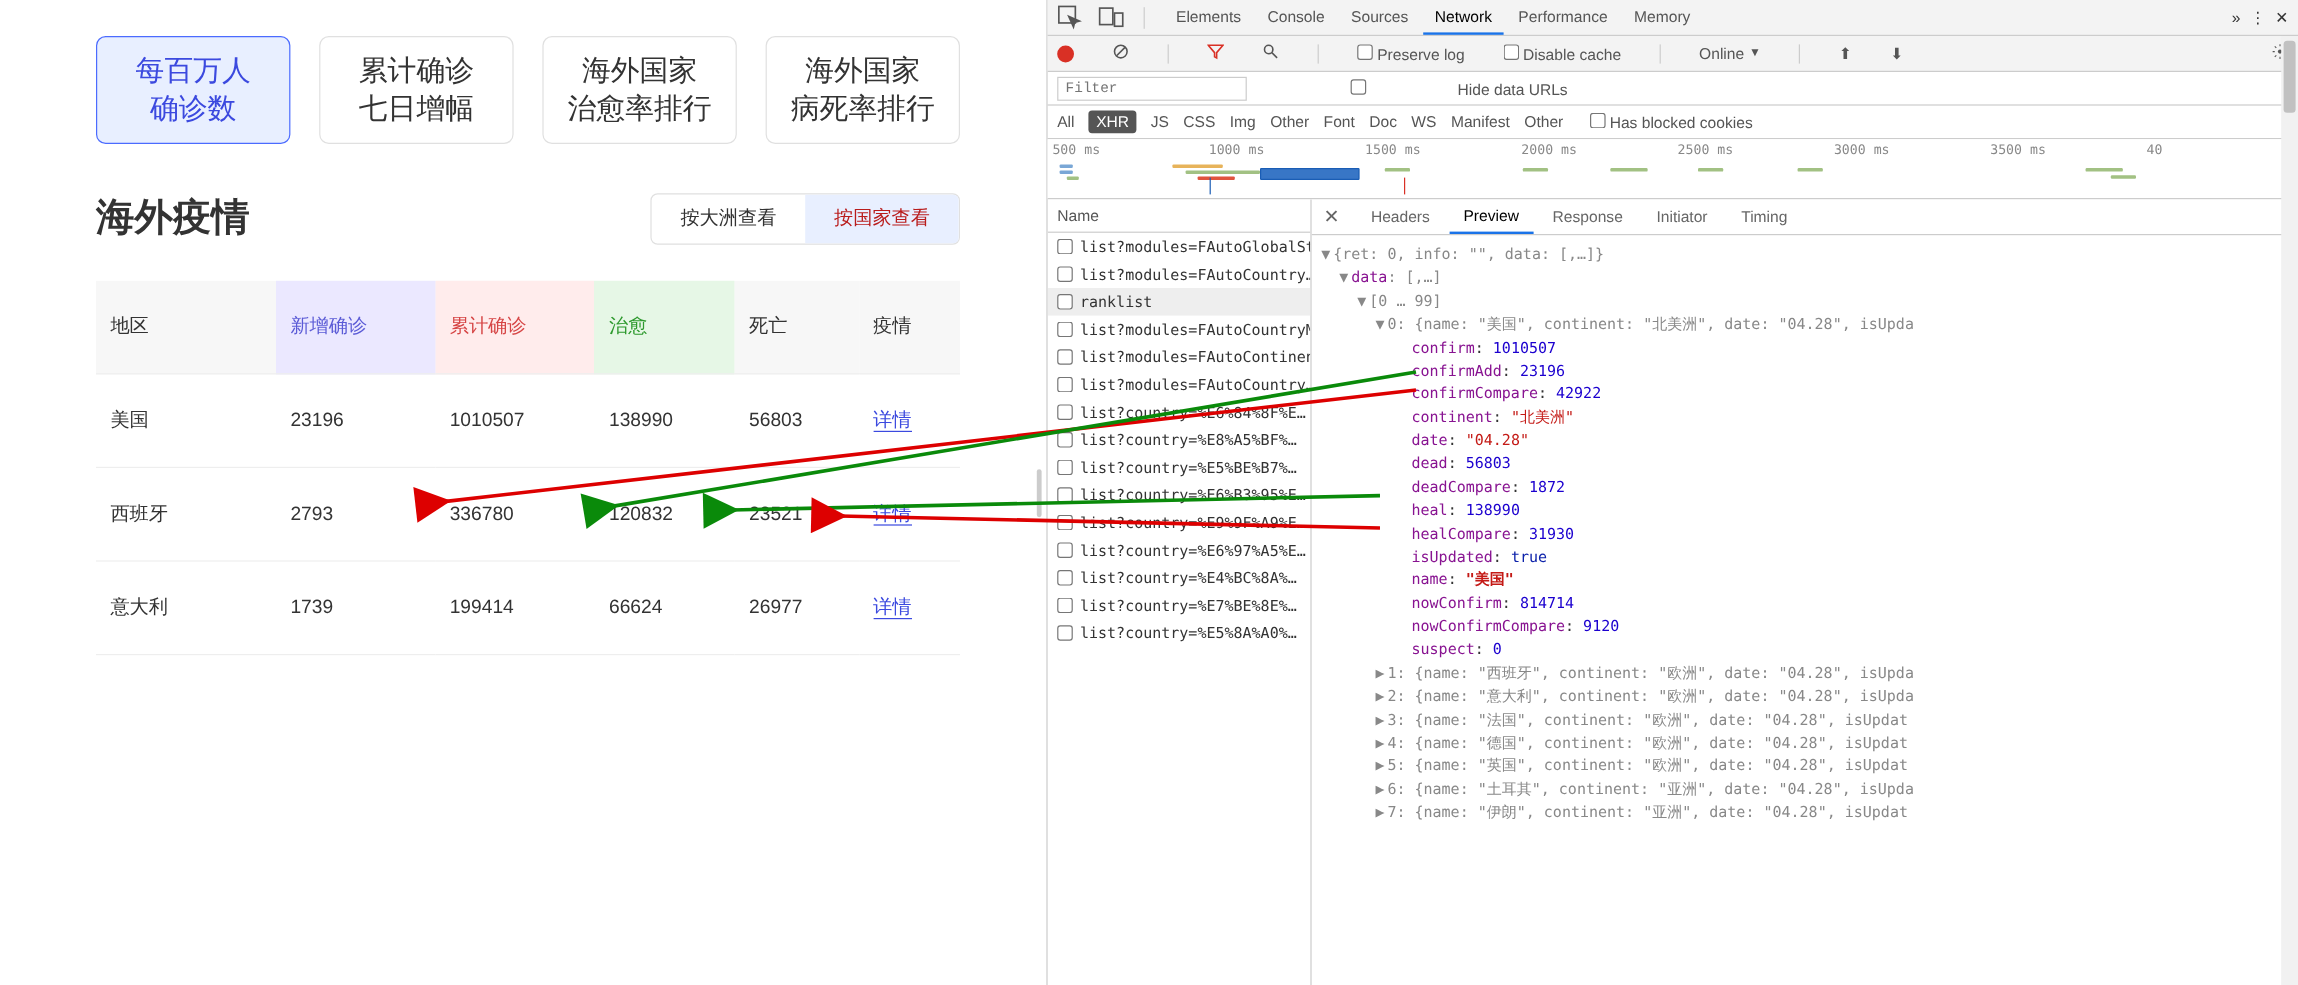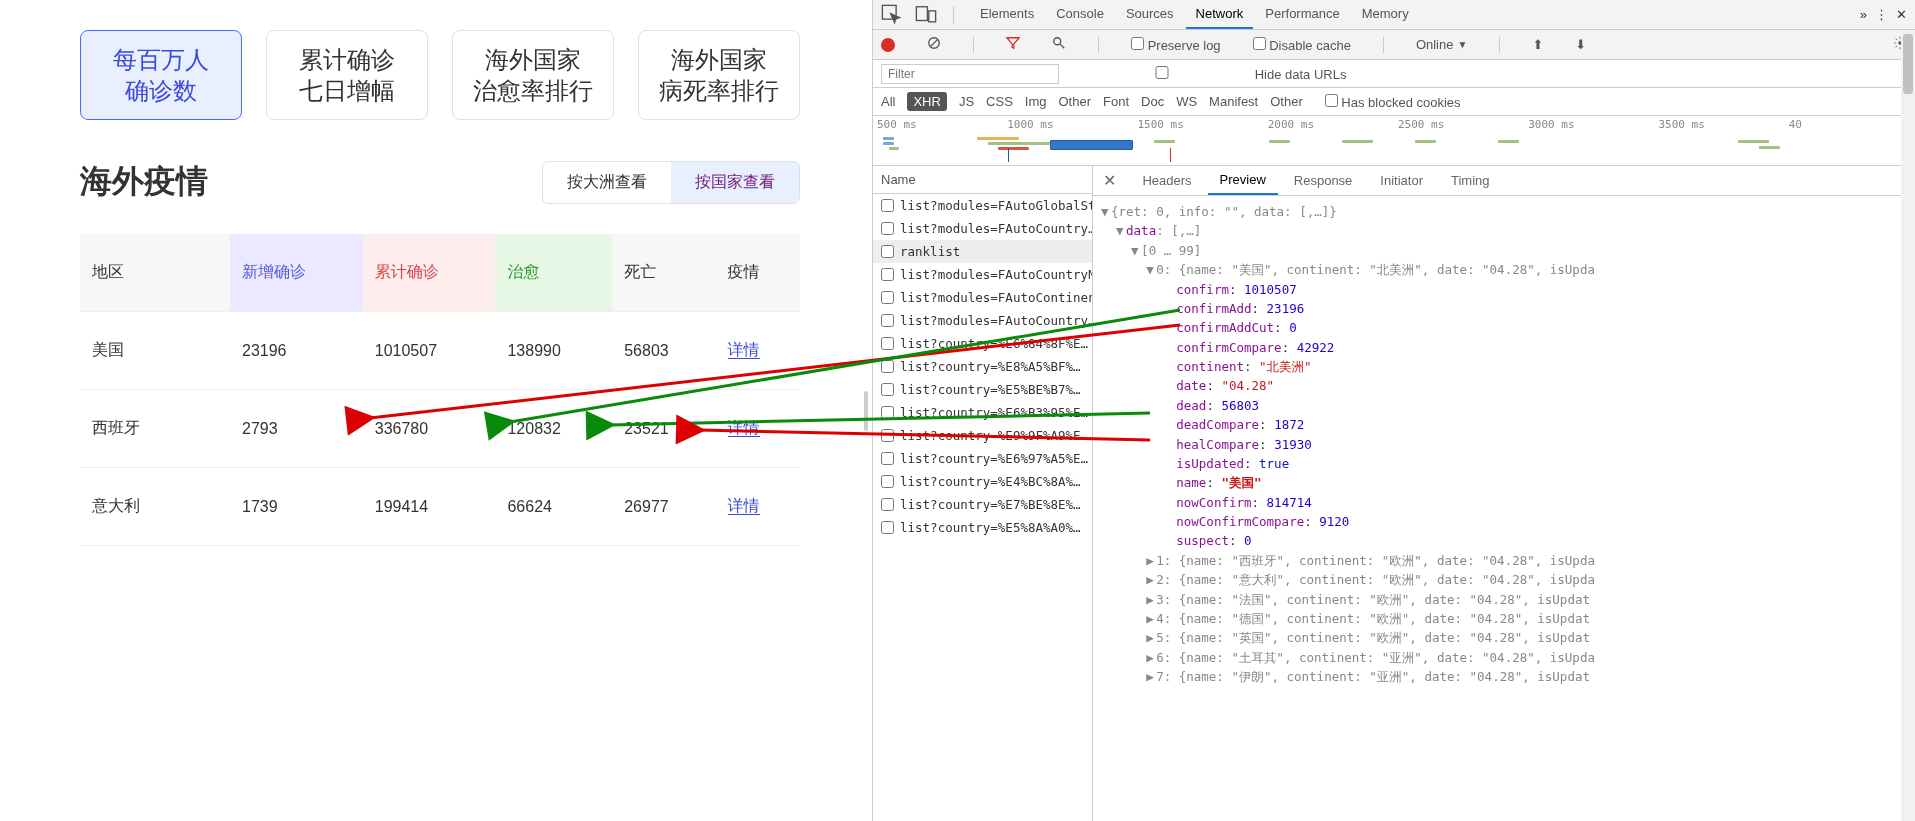--- a/index.html
+++ b/index.html
@@ -9,21 +9,21 @@
 
 .left { width: 860px; padding: 30px 60px 0 80px; position: relative; }
 .tabrow { display: flex; gap: 24px; margin-bottom: 40px; }
 .tabcard { width: 172px; height: 90px; border: 1px solid #e0e0e0; border-radius: 8px; display: flex; flex-direction: column; align-items: center; justify-content: center; font-size: 24px; line-height: 1.3; color: #333; cursor: pointer; }
 .tabcard.active { background: #e8efff; border-color: #4b6bff; color: #3b49df; }
 
 .sectionhead { display: flex; align-items: center; justify-content: space-between; margin-bottom: 30px; }
 .sectionhead h2 { font-size: 32px; font-weight: 700; }
 .viewtoggle { display: flex; border: 1px solid #e0e0e0; border-radius: 6px; overflow: hidden; }
 .viewtoggle span { padding: 10px 24px; font-size: 16px; cursor: pointer; }
-.viewtoggle span.active { background: #e8efff; color: #701a75; font-family: Liberation Mono, monospace; }
+.viewtoggle span.active { background: #e8efff; color: #b91c1c; font-family: Liberation Mono, monospace; }
 
 table { width: 100%; border-collapse: collapse; }
 thead tr { background: #f7f7f7; }
 th, td { padding: 28px 12px; text-align: left; font-size: 16px; border-bottom: 1px solid #eee; }
 th { font-weight: 500; }
 .th-region { width: 150px; }
 .th-newadd { background: #ebe8ff; color: #5b5bd6; }
 .th-confirm { background: #ffecec; color: #d64545; }
 .th-heal { background: #e6f7e6; color: #2e9a2e; }
 td.detail a { color: #3b49df; text-decoration: none; border-bottom: 1px solid #3b49df; }
@@ -42,21 +42,21 @@
 .dt-panels span.active { border-bottom:2px solid #1a73e8; color:#000; }
 .dt-more { margin-left:auto; display:flex; gap:8px; align-items:center; }
 
 .dt-toolbar { display:flex; align-items:center; height:30px; border-bottom:1px solid #ccc; background:#f3f3f3; padding:0 8px; gap:32px; font-family:-apple-system,Arial,sans-serif; color:#555; }
 .rec-dot { width:14px; height:14px; border-radius:50%; background:#d93025; }
 .dt-toolbar svg { width:14px; height:14px; }
 .dt-select { display:inline-flex; align-items:center; gap:4px; }
 .dropdown-arrow { font-size:10px; }
 
 .dt-filterbar { display:flex; align-items:center; height:28px; border-bottom:1px solid #ccc; padding:0 8px; gap:14px; font-family:-apple-system,Arial,sans-serif; color:#555; }
-.dt-filterbar input { border:1px solid #ccc; padding:2px 6px; width:178px; font-size:12px; }
+.dt-filterbar input { border:1px solid #ccc; padding:2px 6px; width:158px; font-size:12px;font-family:Liberation Mono, monospace; }
 
 .dt-typefilter { display:flex; align-items:center; height:28px; border-bottom:1px solid #ccc; padding:0 8px; gap:12px; font-family:-apple-system,Arial,sans-serif; color:#555; font-size:13px; }
 .dt-typefilter span { cursor:pointer; }
 .dt-typefilter span.active { background:#555; color:#fff; padding:2px 6px; border-radius:3px; }
 
 .dt-timeline { height:50px; border-bottom:1px solid #ccc; position:relative; background:#fff; }
 .tl-ticks { display:flex; position:absolute; top:2px; left:0; right:0; font-size:11px; color:#888; }
 .tl-ticks span { flex:1; text-align:left; padding-left:4px; }
 .tl-bars { position:absolute; top:18px; left:0; right:0; height:28px; }
 .tl-bar { position:absolute; height:3px; border-radius:1px; }
@@ -357,26 +357,26 @@
             <span>Initiator</span>
             <span>Timing</span>
           </div>
         <div class="tree">
 <div class="treeline"><span class="tri">▼</span><span class="obj">{ret: 0, info: "", data: [,…]}</span></div>
 <div class="treeline">  <span class="tri">▼</span><span class="k">data</span><span class="obj">: [,…]</span></div>
 <div class="treeline">    <span class="tri">▼</span><span class="obj">[0 … 99]</span></div>
 <div class="treeline">      <span class="tri">▼</span><span class="obj">0: {name: "美国", continent: "北美洲", date: "04.28", isUpda</span></div>
 <div class="treeline">          <span class="k">confirm</span>: <span class="n">1010507</span></div>
 <div class="treeline">          <span class="k">confirmAdd</span>: <span class="n">23196</span></div>
-<div class="treeline">          <span class="k">confirmAddCut</span>: <span class="n">0</span></div>
 <div class="treeline">          <span class="k">confirmCompare</span>: <span class="n">42922</span></div>
 <div class="treeline">          <span class="k">continent</span>: <span class="s">"<span>北美洲</span>"</span></div>
 <div class="treeline">          <span class="k">date</span>: <span class="s">"<span>04.28</span>"</span></div>
 <div class="treeline">          <span class="k">dead</span>: <span class="n">56803</span></div>
 <div class="treeline">          <span class="k">deadCompare</span>: <span class="n">1872</span></div>
+<div class="treeline">          <span class="k">heal</span>: <span class="n">138990</span></div>
 <div class="treeline">          <span class="k">healCompare</span>: <span class="n">31930</span></div>
 <div class="treeline">          <span class="k">isUpdated</span>: <span class="b">true</span></div>
 <div class="treeline">          <span class="k">name</span>: <span class="hl">"<span>美国</span>"</span></div>
 <div class="treeline">          <span class="k">nowConfirm</span>: <span class="n">814714</span></div>
 <div class="treeline">          <span class="k">nowConfirmCompare</span>: <span class="n">9120</span></div>
 <div class="treeline">          <span class="k">suspect</span>: <span class="n">0</span></div>
 <div id="restlines">
               <div class="treeline">      <span class="tri">▶</span><span class="obj">1: {name: "西班牙", continent: "欧洲", date: "04.28", isUpda</span></div>
               <div class="treeline">      <span class="tri">▶</span><span class="obj">2: {name: "意大利", continent: "欧洲", date: "04.28", isUpda</span></div>
               <div class="treeline">      <span class="tri">▶</span><span class="obj">3: {name: "法国", continent: "欧洲", date: "04.28", isUpdat</span></div>

